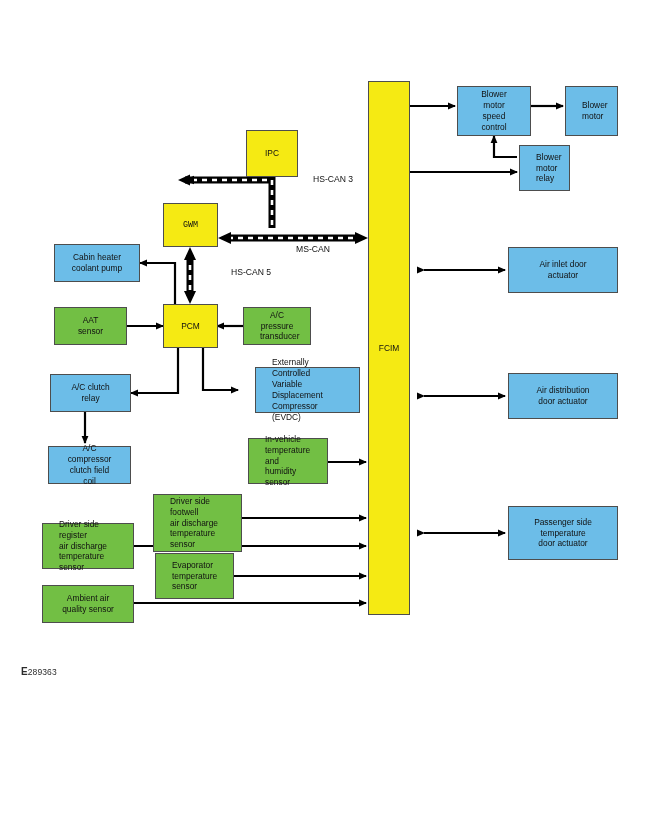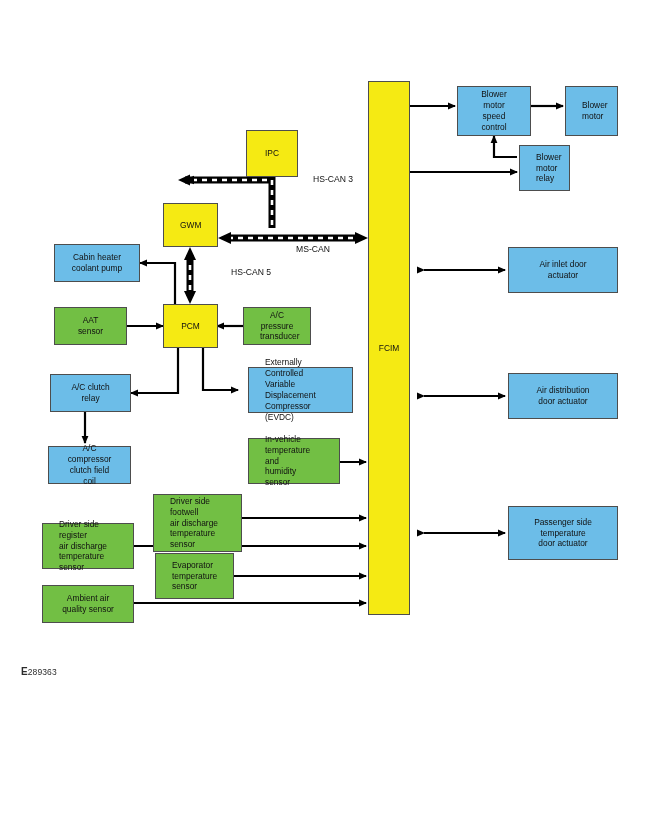--- a/index.html
+++ b/index.html
@@ -115,21 +115,21 @@
   </svg>
 
   <div class="fcim" style="left:368px;top:81px;width:42px;height:534px;">
     <span class="txt">FCIM</span>
   </div>
 
   <div class="node yellow center" style="left:246px;top:101px;width:52px;height:47px;margin-top:29px;">
     <span class="txt">IPC</span>
   </div>
 
-  <div class="node yellow center" style="left:163px;top:203px;width:55px;height:44px;">
+  <div class="node yellow center" style="left:163px;top:203px;width:55px;height:44px;font-family:Liberation Mono, monospace;">
     <span class="txt">GWM</span>
   </div>
 
   <div class="node yellow center" style="left:163px;top:304px;width:55px;height:44px;">
     <span class="txt">PCM</span>
   </div>
 
   <div class="node blue center" style="left:54px;top:244px;width:86px;height:38px;">
     <span class="txt">Cabin heater
 coolant pump</span>
@@ -142,32 +142,32 @@
 
   <div class="node green center" style="left:243px;top:307px;width:68px;height:38px;">
     <span class="txt">A/C pressure
 transducer</span>
   </div>
 
   <div class="node blue center" style="left:50px;top:374px;width:81px;height:38px;">
     <span class="txt">A/C clutch relay</span>
   </div>
 
-  <div class="node blue" style="left:248px;top:367px;width:105px;height:46px;">
+  <div class="node blue" style="left:255px;top:367px;width:105px;height:46px;">
     <span class="txt">Externally Controlled
 Variable Displacement
 Compressor (EVDC)</span>
   </div>
 
   <div class="node blue center" style="left:48px;top:446px;width:83px;height:38px;align-items:center;">
     <span class="txt">A/C compressor
 clutch field coil</span>
   </div>
 
-  <div class="node green" style="left:248px;top:438px;width:92px;height:46px;">
+  <div class="node green" style="left:248px;top:438px;width:80px;height:46px;">
     <span class="txt">In-vehicle
 temperature and
 humidity sensor</span>
   </div>
 
   <div class="node green" style="left:153px;top:494px;width:89px;height:58px;">
     <span class="txt">Driver side footwell
 air discharge
 temperature sensor</span>
   </div>

